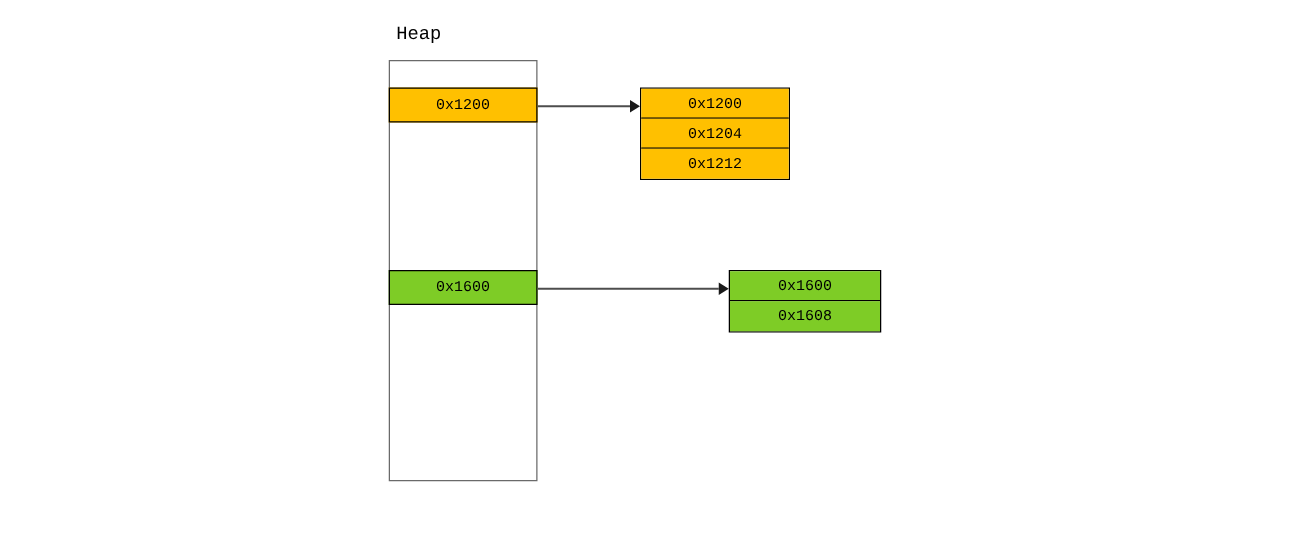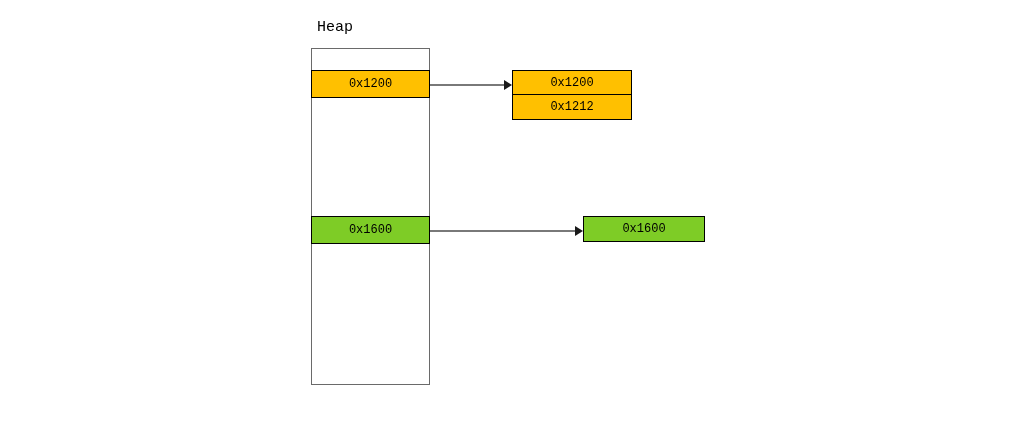--- a/index.html
+++ b/index.html
@@ -119,20 +119,22 @@
     <polygon class="arrow-head" points="74,2 82,7 74,12"></polygon>
   </svg>
 
   <svg class="arrow-svg" style="left:430px; top:224px;" width="155" height="14">
     <line class="arrow-line" x1="0" y1="7" x2="145" y2="7"></line>
     <polygon class="arrow-head" points="145,2 153,7 145,12"></polygon>
   </svg>
 
   <div class="alloc-table orange">
     <div class="alloc-row">0x1200</div>
+    <div class="alloc-row">0x1204</div>
     <div class="alloc-row">0x1212</div>
   </div>
 
   <div class="alloc-table green">
     <div class="alloc-row">0x1600</div>
+    <div class="alloc-row">0x1608</div>
   </div>
 
 </div>
 
 </body></html>

